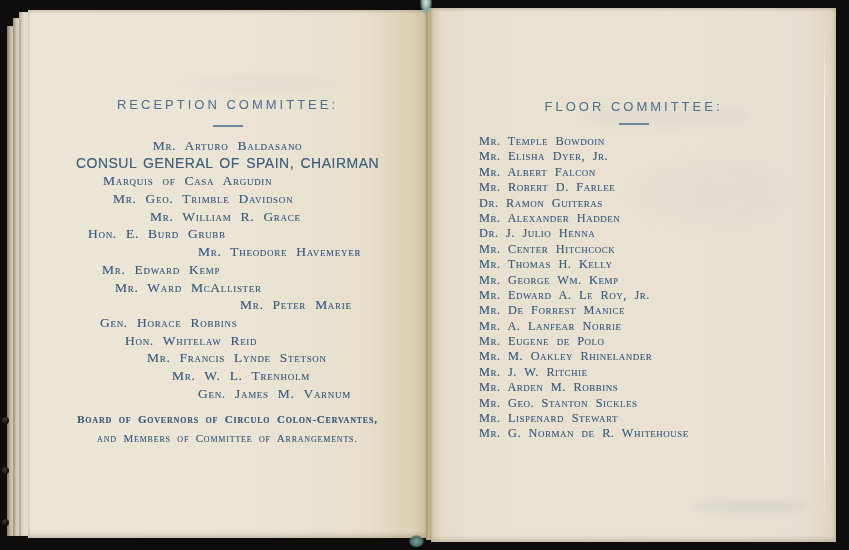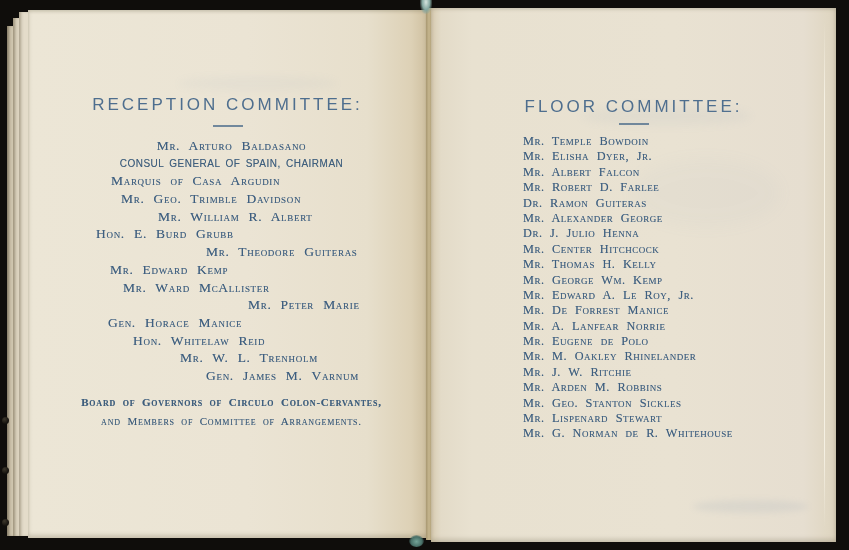--- a/index.html
+++ b/index.html
@@ -47,49 +47,49 @@
     background: radial-gradient(ellipse at 50% 55%, #74a397 0%, #486f67 52%, rgba(40,60,55,0) 80%);
   }
   .stud { position:absolute; z-index:1; left:2px; width:7px; height:7px; border-radius:50%;
     background: radial-gradient(circle at 35% 30%, #3d372c, #14110d 70%); }
   .stud.d1 { top:417px; } .stud.d2 { top:467px; } .stud.d3 { top:519px; }
 
   
   .title {
     margin:0; text-align:center;
     font-family:"Liberation Sans", sans-serif;
-    font-weight:400; font-size:17px; line-height:17px;
+    font-weight:400; font-size:13px; line-height:17px;
     letter-spacing:3px; color:#4e6e8e;
   }
   .paper.left  .title { margin-top:86px; }
   .paper.right .title { margin-top:90px; }
   .rule { width:30px; height:2px; background:#5c7892; opacity:.85; }
   .paper.left  .rule { margin:12px auto 0; }
   .paper.right .rule { margin:8px auto 0; }
 
-  .list { position:relative;padding-left:8px; }
+  .list { position:relative; }
   .left-list  { margin-top:10px; }
-  .right-list { margin-top:9px; padding-left:92px; }
+  .right-list { margin-top:9px; padding-left:48px; }
 
   .ln { white-space:nowrap; color:#3e5f80; }
   .left-list .ln {
     height:17.7px; line-height:17.7px; font-size:13.5px;
     font-variant:small-caps; letter-spacing:.7px; word-spacing:5px;
     text-shadow:0 0 .5px rgba(62,95,128,.55);
   }
   .right-list .ln {
     height:15.4px; line-height:15.4px; font-size:12.3px;
     font-variant:small-caps; letter-spacing:.5px; word-spacing:4px;
     text-shadow:0 0 .5px rgba(62,95,128,.5);
   }
   .ln.center { text-align:center; margin-left:0 !important; }
   .ln.caption-sans {
     font-family:"Liberation Sans", sans-serif;
     font-variant:normal; text-transform:uppercase;
-    font-size:10px; letter-spacing:.5px; word-spacing:2px; color:#40607e;
+    font-size:14px; letter-spacing:.5px; word-spacing:2px; color:#40607e;
   }
   .ln.caption-serif {
     height:19px; line-height:19px;
     font-size:11px; letter-spacing:.8px; word-spacing:3px; color:#3e5e7d;
   }
 
   .smudge { position:absolute; border-radius:50%; background:#7f94ac; pointer-events:none; }
   .s-left-top    { left:150px; top:66px;  width:160px; height:15px; opacity:.06; filter:blur(4px); }
   .s-right-title { left:150px; top:98px;  width:170px; height:20px; opacity:.07; filter:blur(5px); }
   .s-right-mid   { left:200px; top:150px; width:150px; height:70px; opacity:.04; filter:blur(8px); }
@@ -110,28 +110,29 @@
 
   <div class="paper left">
     <div class="smudge s-left-top"></div>
     <h1 class="title">RECEPTION COMMITTEE:</h1>
     <div class="rule"></div>
     <div class="list left-list" id="left-list">
         <div class="ln name center">Mr. Arturo Baldasano</div>
         <div class="ln caption-sans center">Consul General of Spain, Chairman</div>
         <div class="ln name" style="margin-left: 75px;">Marquis of Casa Argudin</div>
         <div class="ln name" style="margin-left: 85px;">Mr. Geo. Trimble Davidson</div>
-        <div class="ln name" style="margin-left: 122px;">Mr. William R. Albert</div>
+        <div class="ln name" style="margin-left: 122px;">Mr. William R. Grace</div>
         <div class="ln name" style="margin-left: 60px;">Hon. E. Burd Grubb</div>
-        <div class="ln name" style="margin-left: 170px;">Mr. Theodore Guiteras</div>
+        <div class="ln name" style="margin-left: 170px;">Mr. Theodore Havemeyer</div>
         <div class="ln name" style="margin-left: 74px;">Mr. Edward Kemp</div>
         <div class="ln name" style="margin-left: 87px;">Mr. Ward McAllister</div>
         <div class="ln name" style="margin-left: 212px;">Mr. Peter Marie</div>
-        <div class="ln name" style="margin-left: 72px;">Gen. Horace Manice</div>
+        <div class="ln name" style="margin-left: 72px;">Gen. Horace Robbins</div>
         <div class="ln name" style="margin-left: 97px;">Hon. Whitelaw Reid</div>
+        <div class="ln name" style="margin-left: 119px;">Mr. Francis Lynde Stetson</div>
         <div class="ln name" style="margin-left: 144px;">Mr. W. L. Trenholm</div>
         <div class="ln name" style="margin-left: 170px;">Gen. James M. Varnum</div>
         <div class="ln caption-serif center" style="margin-top: 8px; font-weight: bold;">Board of Governors of Circulo Colon-Cervantes,</div>
         <div class="ln caption-serif center">and Members of Committee of Arrangements.</div>
       </div>
   </div>
 
   <div class="gutter"></div>
 
   <div class="paper right">
@@ -140,21 +141,21 @@
     <div class="smudge s-right-bot"></div>
     <div class="page-edge-highlight"></div>
     <h1 class="title">FLOOR COMMITTEE:</h1>
     <div class="rule"></div>
     <div class="list right-list" id="right-list">
         <div class="ln">Mr. Temple Bowdoin</div>
         <div class="ln">Mr. Elisha Dyer, Jr.</div>
         <div class="ln">Mr. Albert Falcon</div>
         <div class="ln">Mr. Robert D. Farlee</div>
         <div class="ln">Dr. Ramon Guiteras</div>
-        <div class="ln">Mr. Alexander George</div>
+        <div class="ln">Mr. Alexander Hadden</div>
         <div class="ln">Dr. J. Julio Henna</div>
         <div class="ln">Mr. Center Hitchcock</div>
         <div class="ln">Mr. Thomas H. Kelly</div>
         <div class="ln">Mr. George Wm. Kemp</div>
         <div class="ln">Mr. Edward A. Le Roy, Jr.</div>
         <div class="ln">Mr. De Forrest Manice</div>
         <div class="ln">Mr. A. Lanfear Norrie</div>
         <div class="ln">Mr. Eugene de Polo</div>
         <div class="ln">Mr. M. Oakley Rhinelander</div>
         <div class="ln">Mr. J. W. Ritchie</div>

